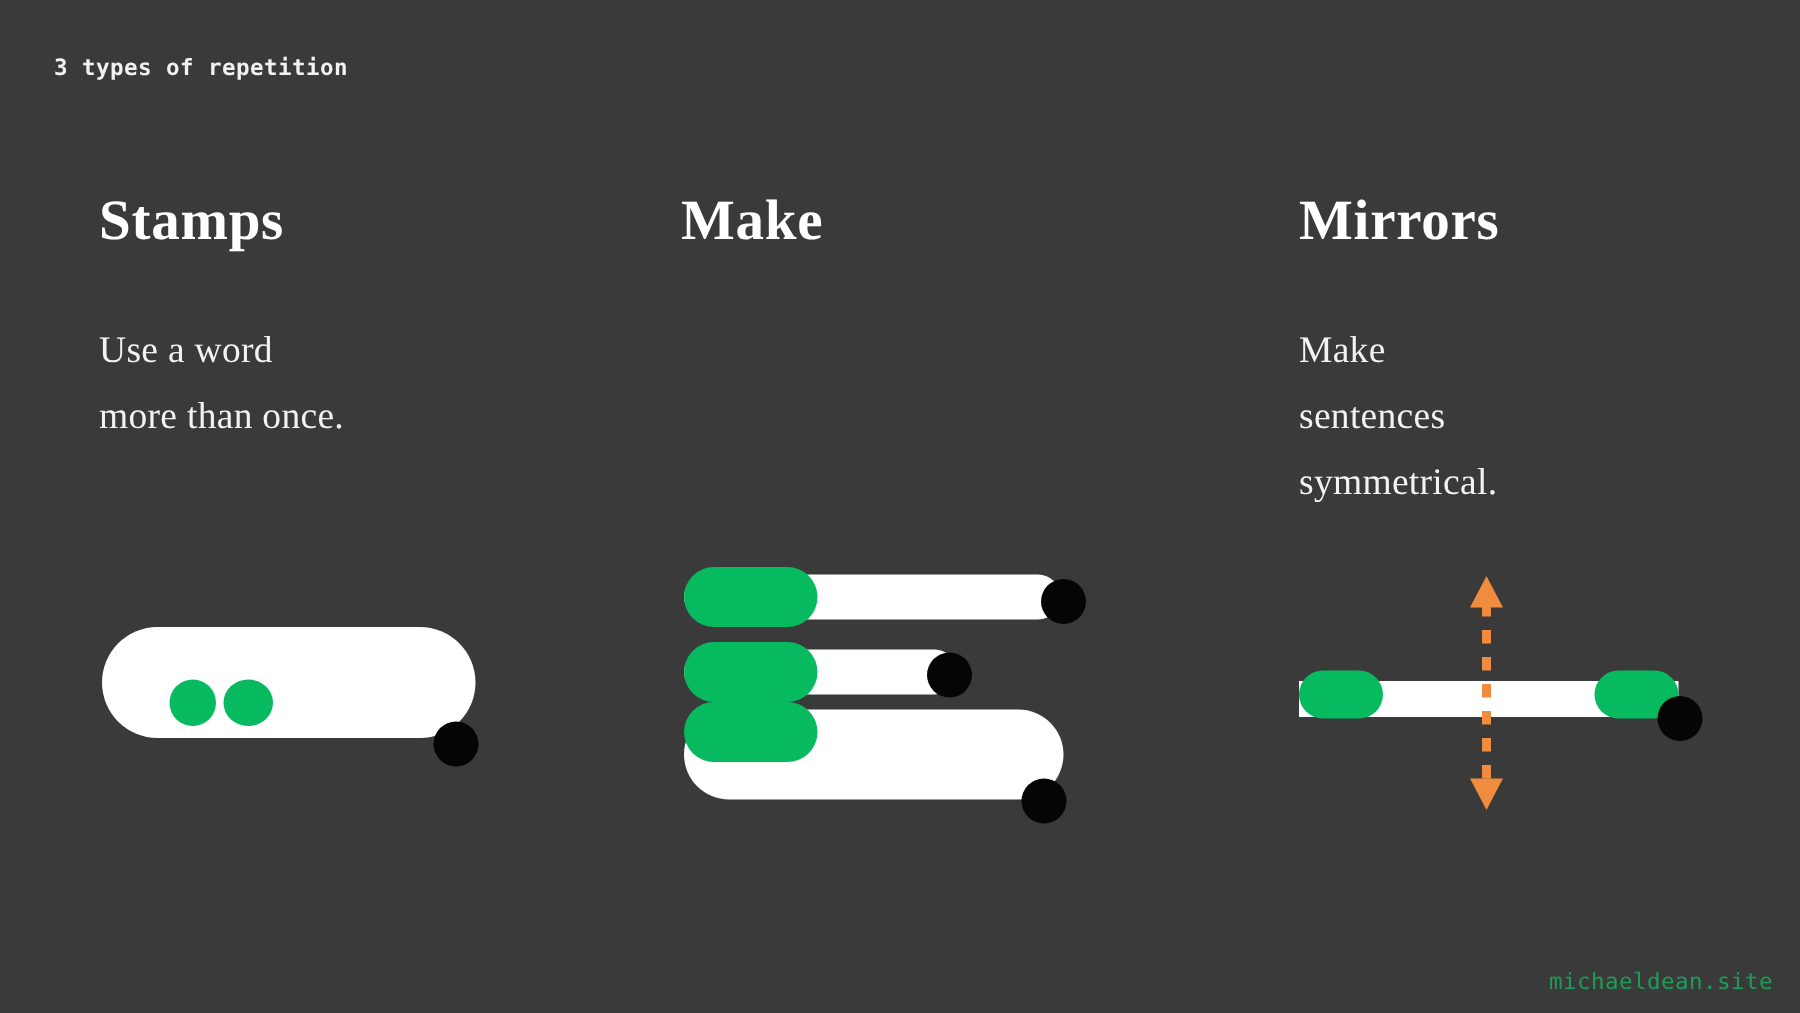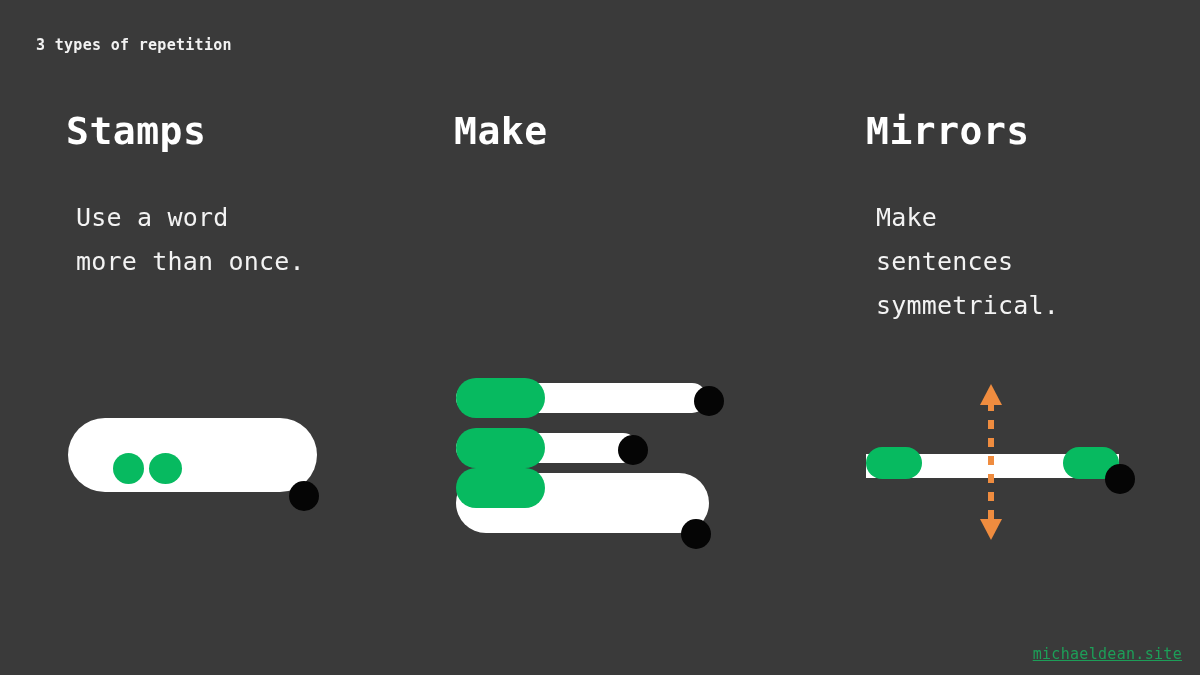--- a/index.html
+++ b/index.html
@@ -26,40 +26,41 @@
     top: 36px;
     font-size: 15px;
     font-weight: bold;
     letter-spacing: 0.3px;
     color: #f2f2f2;
   }
 
   
   .col {
     position: absolute;
-    top: 112px;
+    top: 128px;
     width: 360px;
+    font-family: Liberation Serif, serif;
   }
   .col-0 { left: 66px; }
   .col-1 { left: 454px; }
   .col-2 { left: 866px; }
 
   .col-title {
     font-size: 38px;
     font-weight: bold;
     line-height: 1.0;
     color: #ffffff;
     margin: 0 0 46px 0;
     letter-spacing: 0.5px;
   }
   .col-body {
     font-size: 25px;
     line-height: 44px;
     color: #f3f3f3;
-    margin: 10px;
+    margin: 0;
     white-space: pre-line;
     letter-spacing: 0.2px;
   }
 
   
   .diagram {
     position: absolute;
   }
   .diagram-stamps  { left: 60px;  top: 370px; width: 330px; height: 180px; }
   .diagram-loops   { left: 448px; top: 370px; width: 330px; height: 180px; }
@@ -99,21 +100,20 @@
   .mr-arrow  { left: 118px; top: 12px;  width: 30px;  height: 160px; }
 
   
   .footer {
     position: absolute;
     right: 18px;
     bottom: 12px;
     font-size: 15px;
     color: #1d9e58;
     letter-spacing: 0.3px;
-    text-decoration: underline;
   }
 </style>
 </head>
 <body>
 
 <div class="slide">
 
   <div class="kicker">3 types of repetition</div>
 
   <div class="col col-0">

